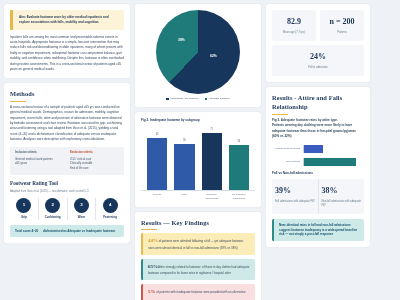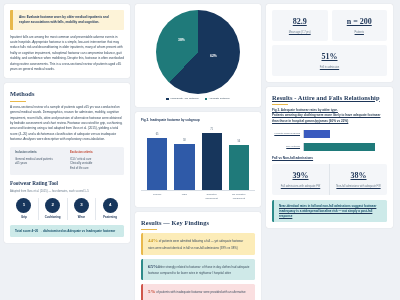--- a/index.html
+++ b/index.html
@@ -8,21 +8,21 @@
     font-family: "Liberation Sans", sans-serif;
     background:#eef1f5;
     color:#1d3557;
     font-size:3px;
     line-height:1.5;
   }
   .poster { display:flex; gap:5px; padding:4px; width:400px; height:300px; }
   .col { display:flex; flex-direction:column; gap:5px; }
   .col-left { width:126px; }
   .col-mid { width:126px; }
-  .col-right { width:127px;text-decoration:underline; }
+  .col-right { width:104px; }
 
   .card { background:#fff; border-radius:2px; padding:6px; box-shadow:0 0 1px rgba(0,0,0,.18); }
 
   .aim-banner {
     background:#fdf3d8; border-left:3px solid #e8b84b;
     padding:5px 6px; font-weight:bold; font-size:3.1px; line-height:1.55;
     color:#1d3557; border-radius:1px;
   }
   .body-text { font-size:3.1px; line-height:1.75; color:#33475b; }
 
@@ -75,21 +75,21 @@
   .hlab { width:28px; text-align:right; font-size:2.5px; color:#5b6e80; }
   .htrack { flex:1; border-left:.5px solid #c9d2da; padding-left:0; }
   .hbar { height:8px; }
 
   
   .stats { display:flex; flex-wrap:wrap; gap:4px; }
   .stat { flex:1 1 calc(50% - 2px); background:#f4f6f9; border-radius:2px; padding:6px 3px; text-align:center; }
   .stat-v { font-family:"Liberation Serif", serif; font-size:8px; font-weight:bold; color:#1d3557; }
   .stat-l { font-size:2.6px; color:#6b7c8c; margin-top:3px; line-height:1.5; }
   .stats2 { display:flex; gap:0; background:#f4f6f9; border-radius:2px; }
-  .stat2 { flex:1; padding:6px 3px; text-align:center; border-right:.5px solid #e0e5ea; }
+  .stat2 { flex:1; padding:6px 3px; text-align:left; border-right:.5px solid #e0e5ea; }
   .stat2:last-child { border-right:none; }
 
   .subh { font-size:3.2px; font-weight:bold; color:#1d3557; margin:4px 0 3px; }
 
   
   .kf { border-radius:1.5px; padding:4px 5px; margin-bottom:4px; font-size:2.9px; line-height:1.7; color:#3b4d5e; }
   .kf b.num { font-size:5px; font-family:"Liberation Serif", serif; }
   .kf-yellow { background:#fcecb8; border-left:2.5px solid #e8b84b; }
   .kf-yellow b.num { color:#c99a20; }
   .kf-teal { background:#cfe9e8; border-left:2.5px solid #2d8b8a; }
@@ -226,21 +226,21 @@
       <div class="stats">
         <div class="stat">
           <div class="stat-v">82.9</div>
           <div class="stat-l">Mean age (7.7 yrs)</div>
         </div>
         <div class="stat">
           <div class="stat-v">n = 200</div>
           <div class="stat-l">Patients</div>
         </div>
         <div class="stat">
-          <div class="stat-v">51%</div>
+          <div class="stat-v">24%</div>
           <div class="stat-l">Fell in admission</div>
         </div>
       </div>
     </div>
 
     <div class="card">
       <h2 class="sec">Results - Attire and Falls Relationship</h2>
       <div class="rule"></div>
       <div class="body-text" style="font-weight:bold">Fig 3. Adequate footwear rates by attire type.</div>
       <div class="body-text" style="font-weight:bold">Patients wearing day clothing were more likely to have adequate footwear than those in hospital gowns/pyjamas (60% vs 22%)</div>

